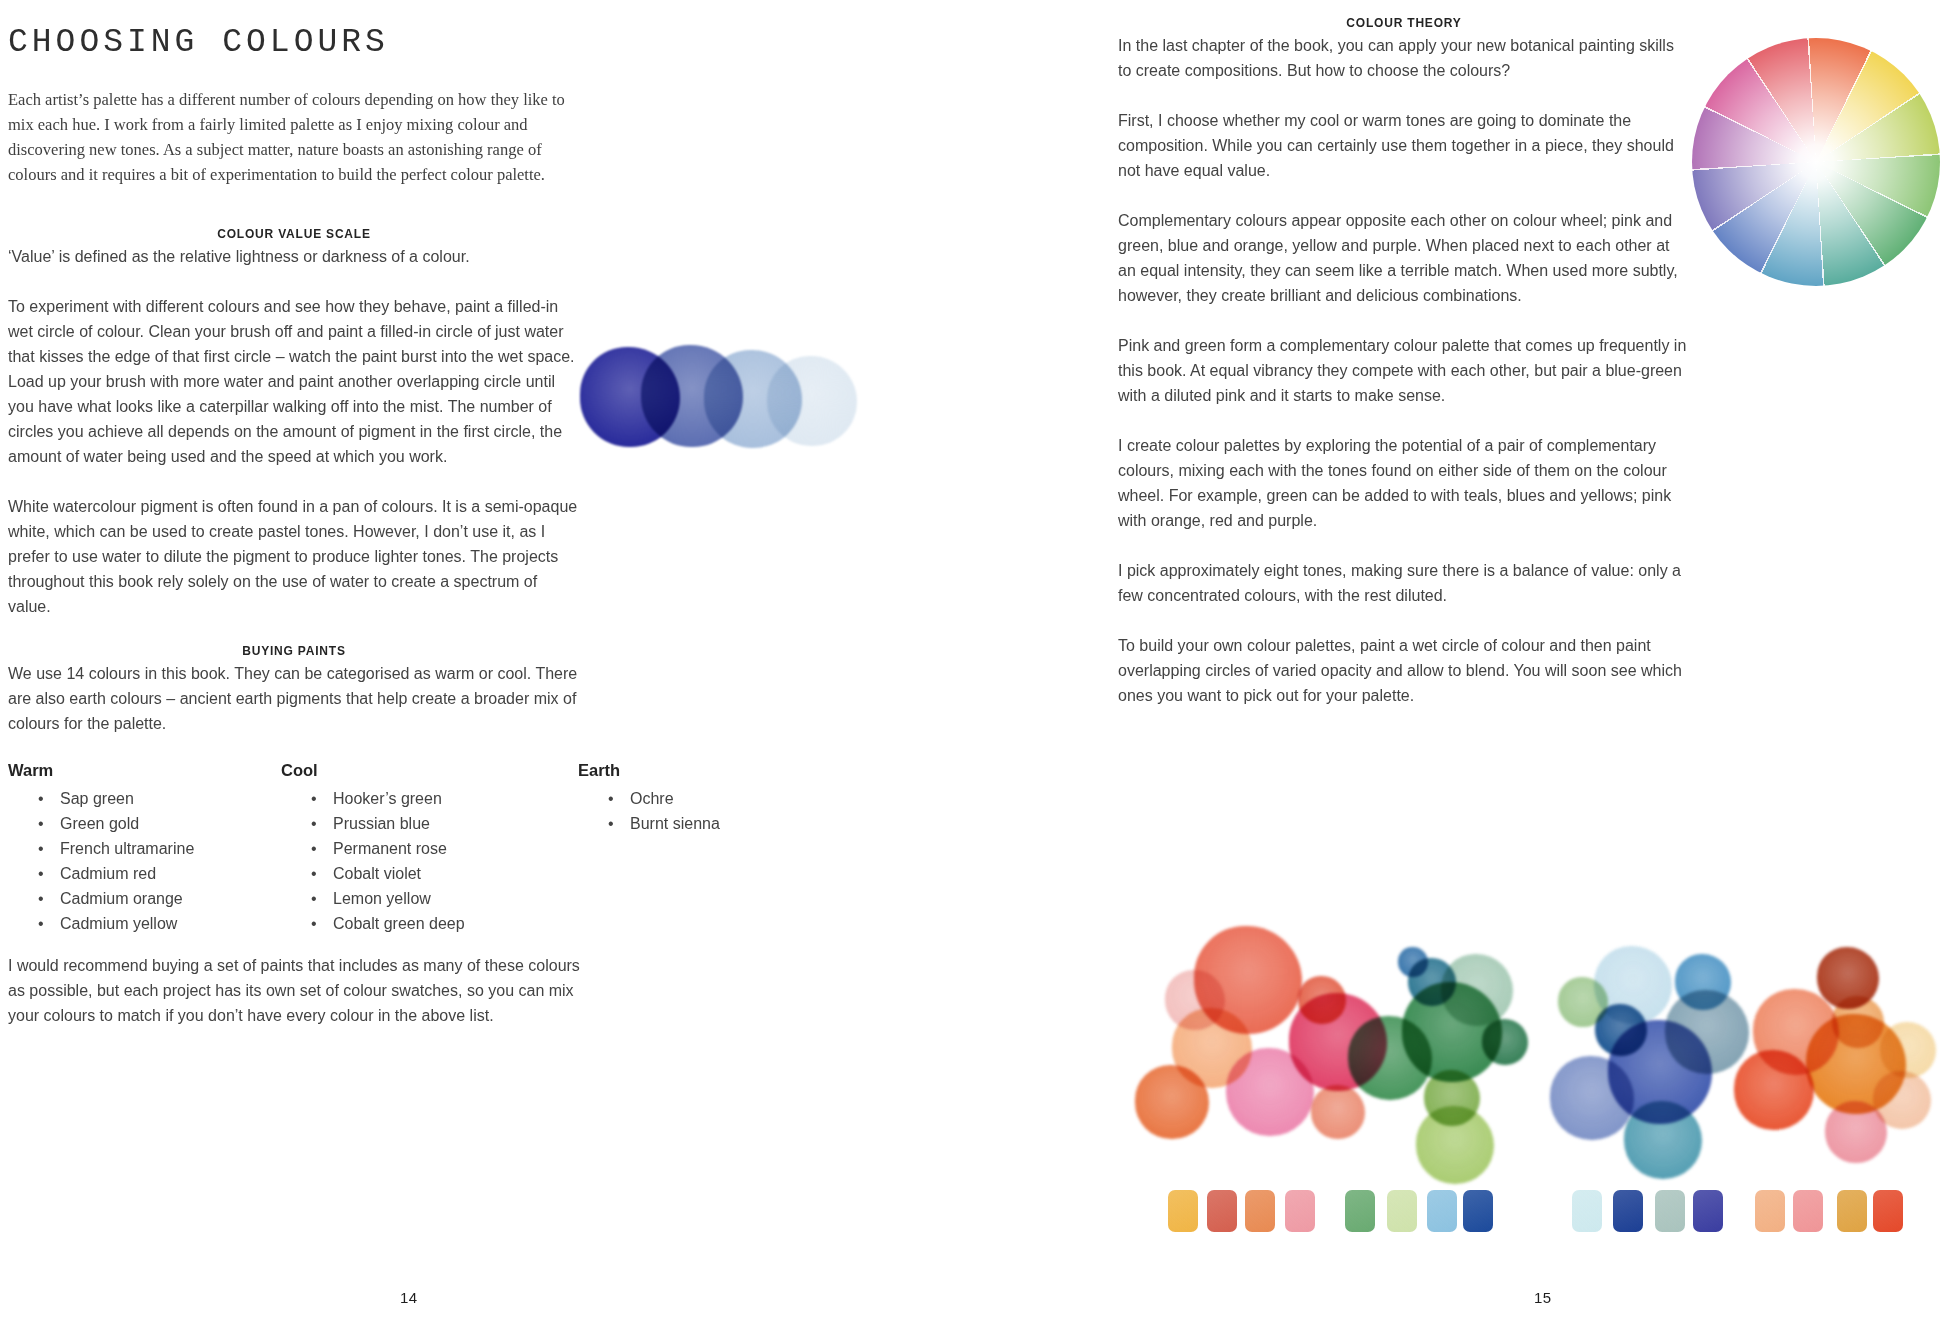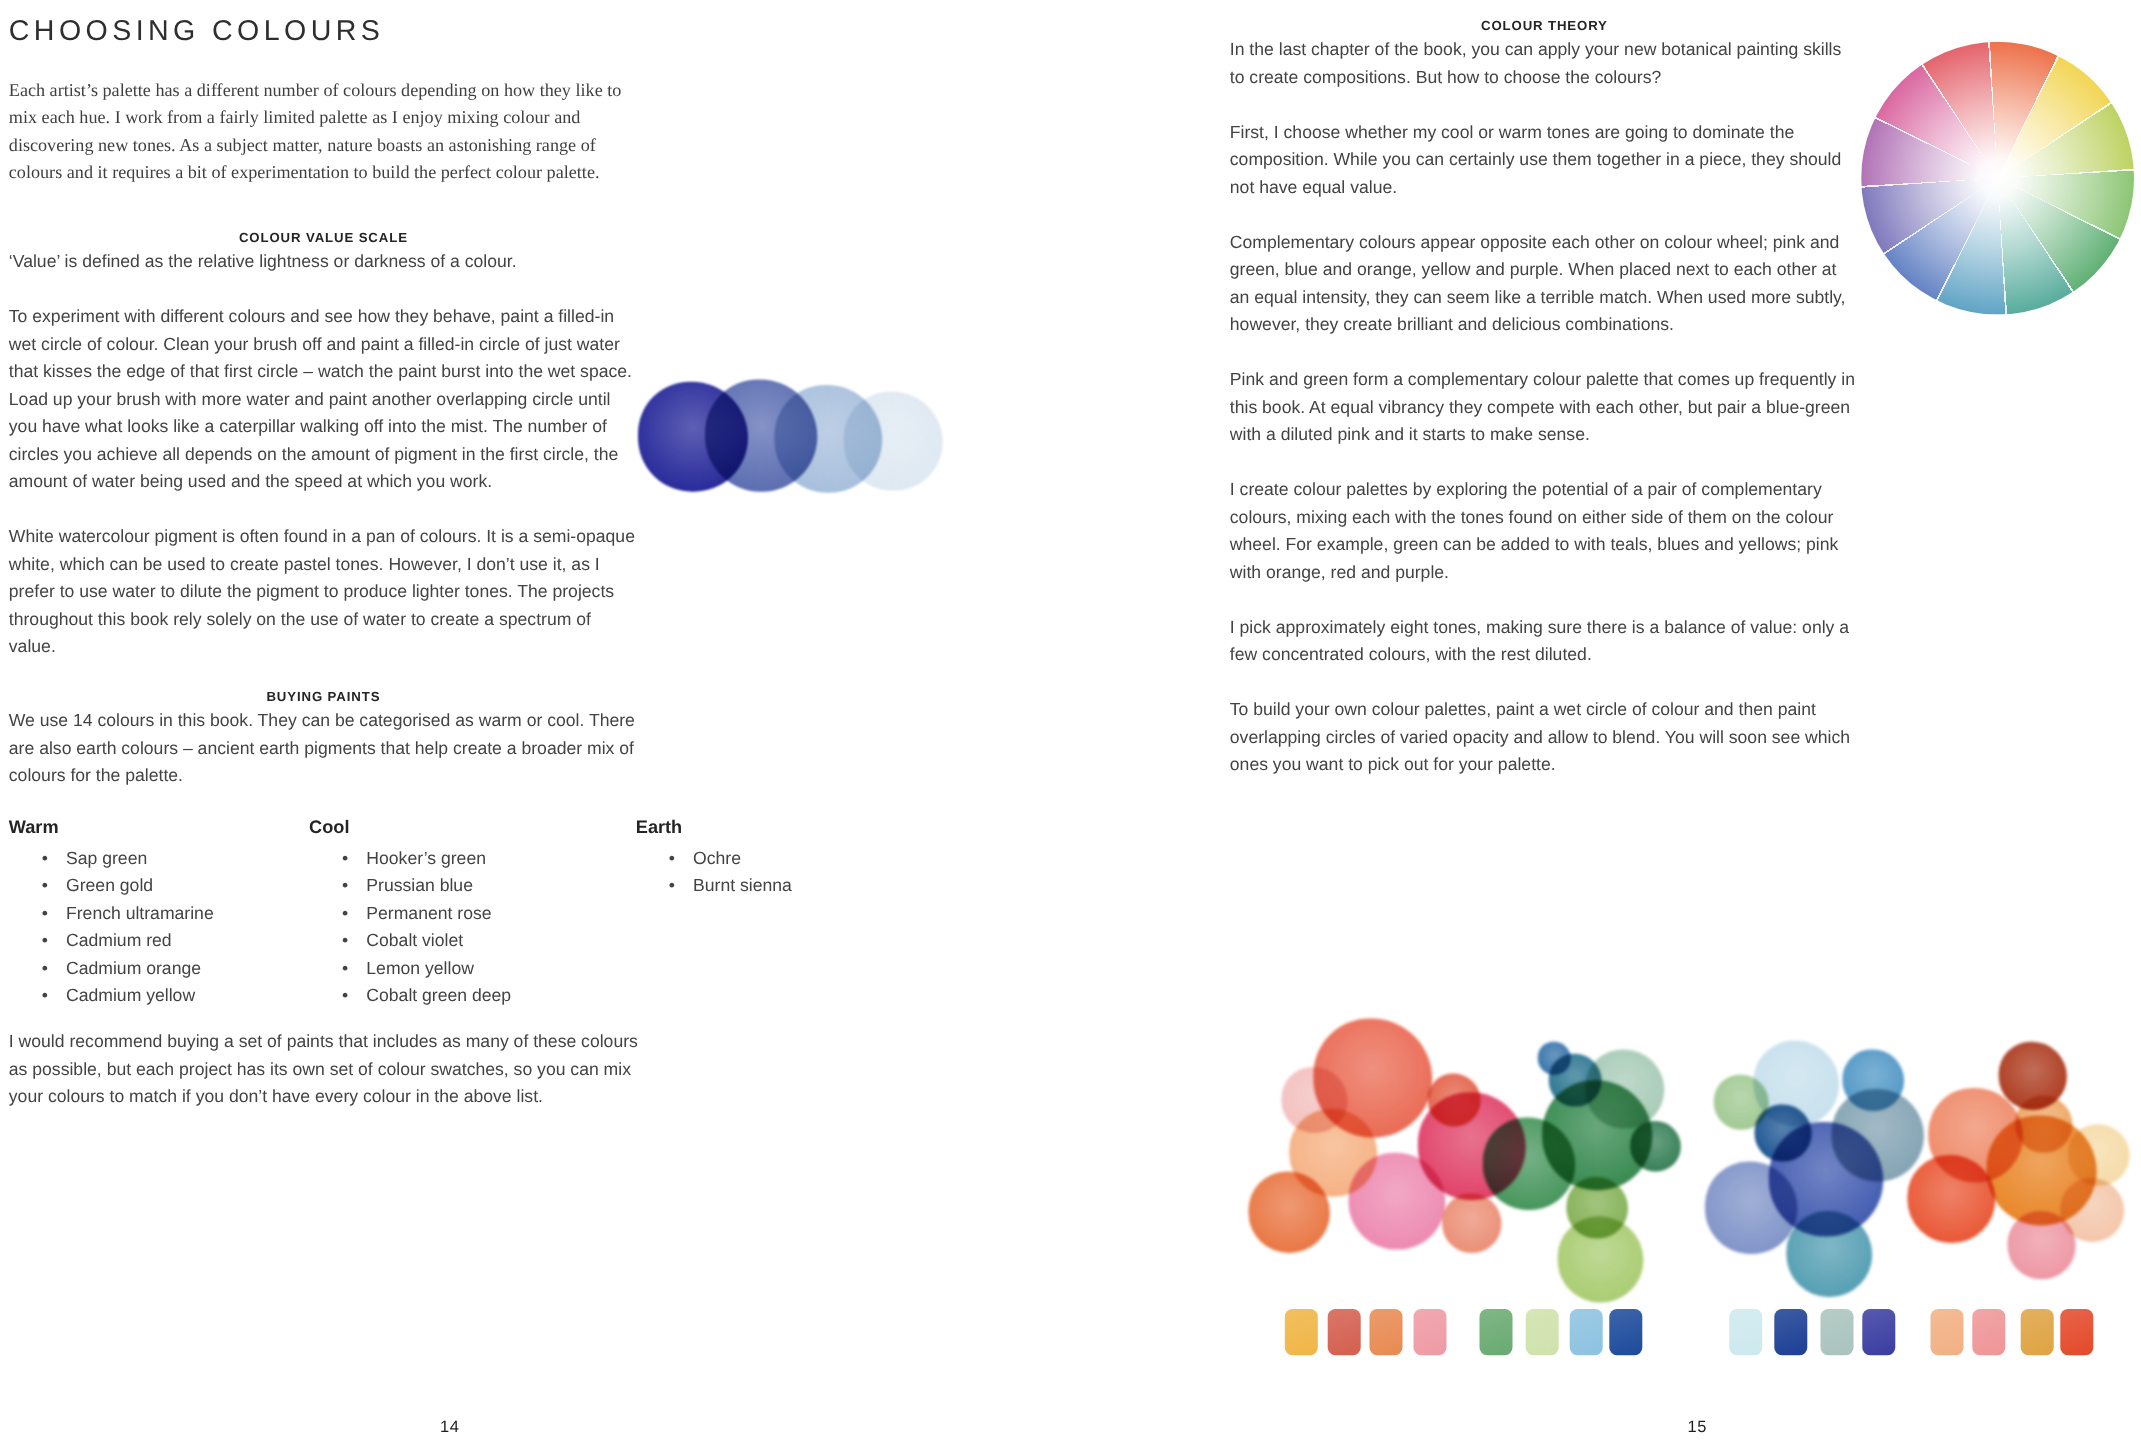--- a/index.html
+++ b/index.html
@@ -4,22 +4,22 @@
 <style>
   html,body{margin:0;padding:0;}
   body{
     width:1946px;height:1319px;position:relative;background:#ffffff;
     font-family:"Liberation Sans",sans-serif;color:#3c3c3c;overflow:hidden;
   }
   .page-col{position:absolute;}
   .left-col{left:8px;top:8px;width:572px;}
   .right-col{left:1118px;top:16px;width:572px;}
   h1.book-title{
-    font-family:Liberation Sans, sans-serif;font-weight:400;
-    font-size:26px;letter-spacing:4px;color:#2e2e2e;margin:4px 0 26px 0;
+    font-family:Liberation Mono, monospace;font-weight:400;
+    font-size:33px;letter-spacing:4px;color:#2e2e2e;margin:16px 0 26px 0;
   }
   .intro{
     font-family:"Liberation Serif",serif;font-size:16.5px;line-height:25px;
     color:#3f3f3f;margin:0 0 40px 0;
   }
   h2.sec{
     font-size:12px;font-weight:700;letter-spacing:.8px;color:#242424;
     margin:22px 0 3px 0;
     text-align:center;
   }

